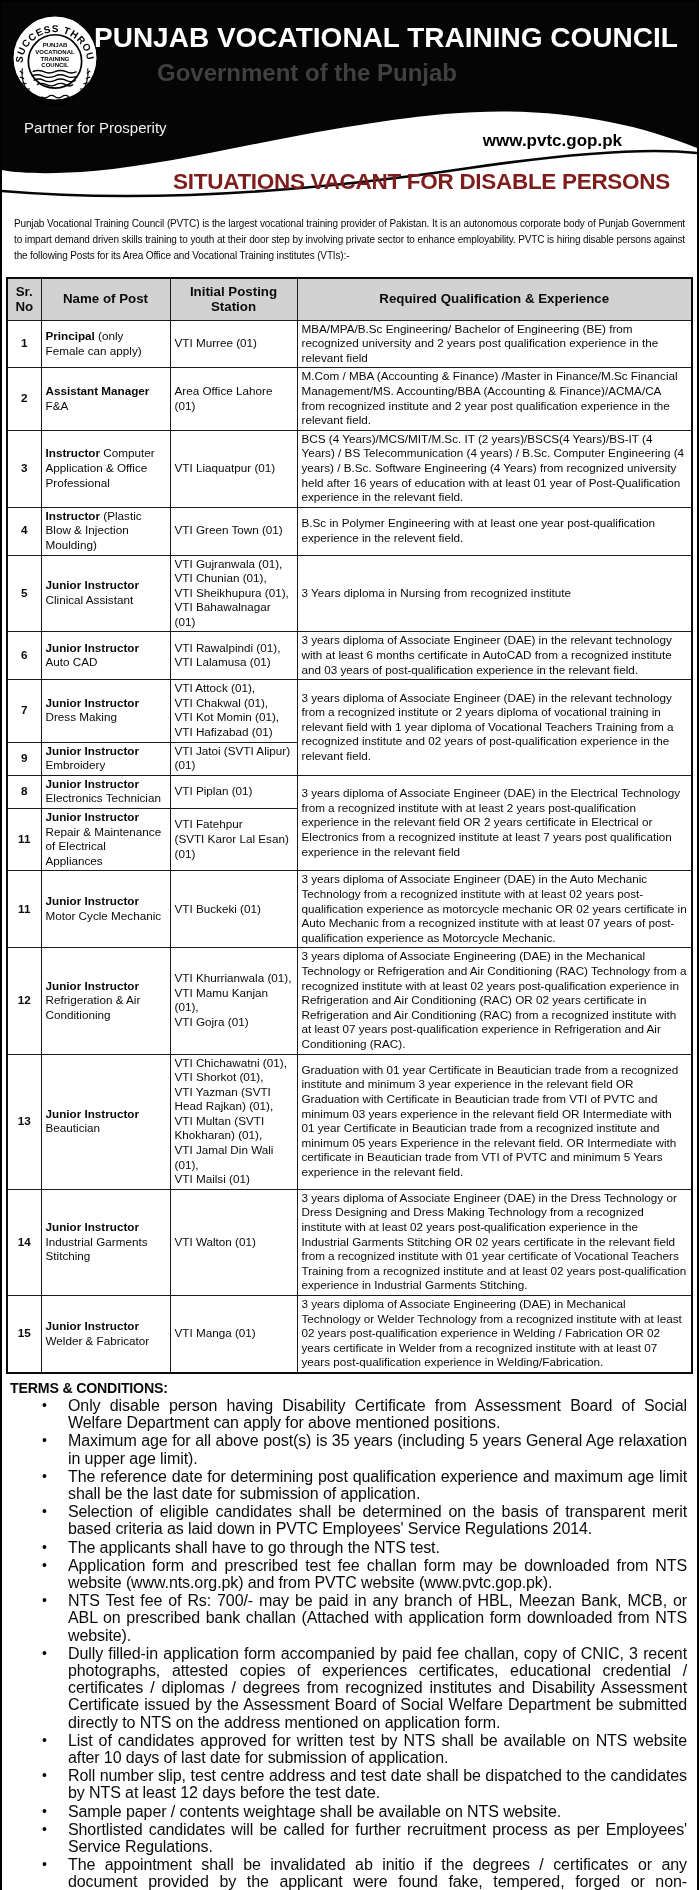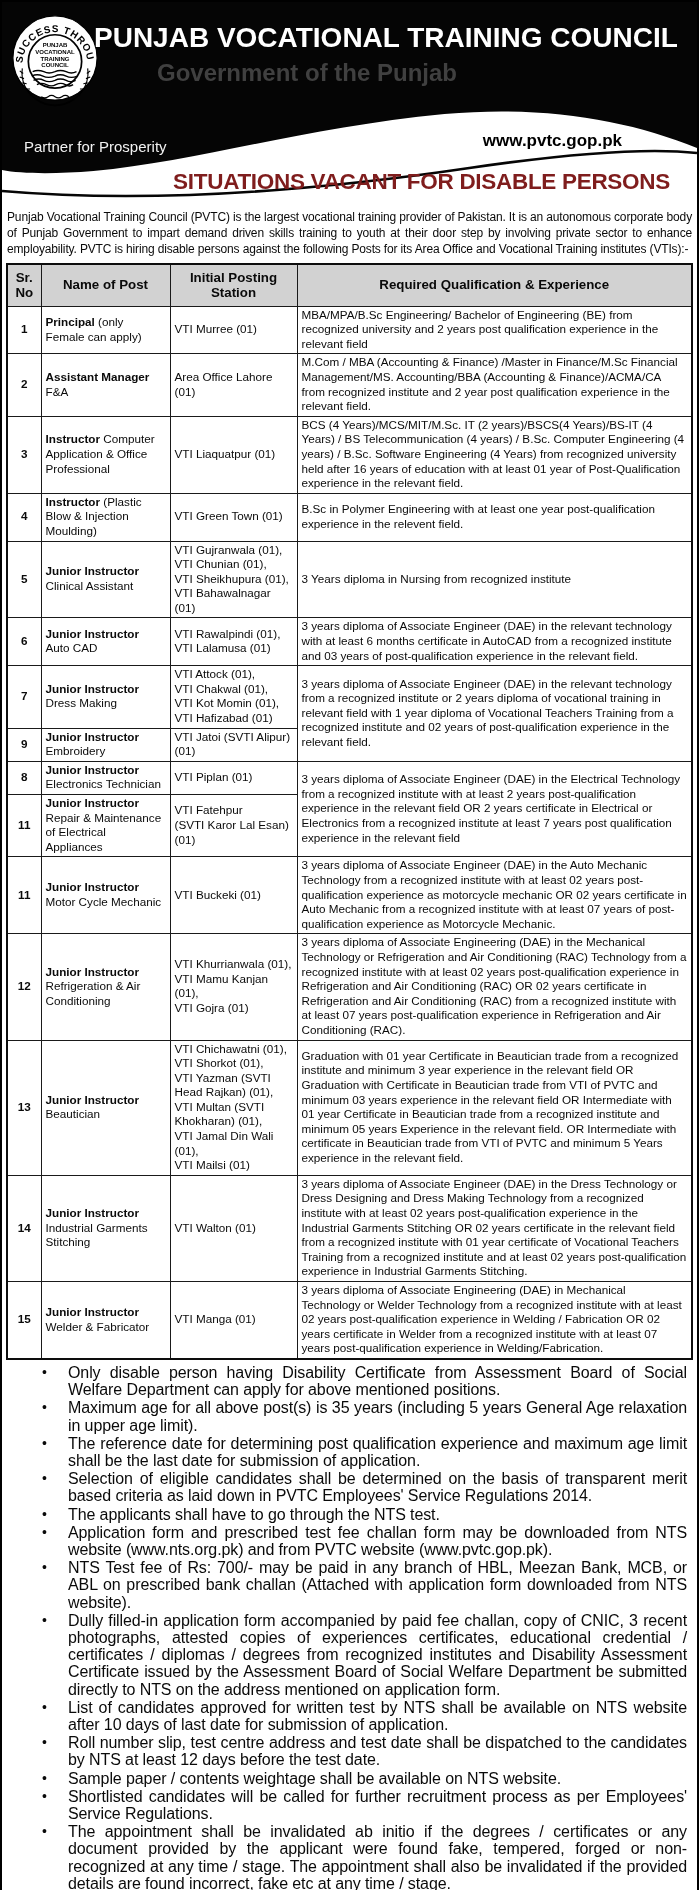--- a/index.html
+++ b/index.html
@@ -14,32 +14,32 @@
   .hdr-bg{position:absolute;left:0;top:0;width:100%;height:100%;}
   .logo{position:absolute;left:10px;top:6px;width:86px;height:112px;}
   .org-title{
     position:absolute;left:92px;right:4px;top:20px;text-align:left;
     color:#fff;font-weight:bold;font-size:28px;letter-spacing:0px;white-space:nowrap;
   }
   .gov-line{
     position:absolute;left:95px;width:420px;top:57px;text-align:center;
     color:#404040;font-weight:bold;font-size:24px;
   }
-  .tagline{position:absolute;left:22px;top:136px;color:#f2f2f2;font-size:15px;}
+  .tagline{position:absolute;left:22px;top:117px;color:#f2f2f2;font-size:15px;}
   .website{
     position:absolute;left:330px;width:290px;top:129px;text-align:right;
     color:#000;font-weight:bold;font-size:17px;
   }
   .main-title{
     position:absolute;left:148px;right:4px;top:167px;text-align:center;
     color:#7f1d1d;font-weight:bold;font-size:22.5px;letter-spacing:-0.3px;white-space:nowrap;
   }
   
   .intro{
-    margin:0;padding:7px 5px 5px 5px;font-size:12px;line-height:16.2px;
+    margin:7px;padding:7px 5px 5px 5px;font-size:10px;line-height:16.2px;
     text-align:justify;letter-spacing:-0.15px;flex:none;
   }
   
   table.posts{
     border-collapse:collapse;margin:0 4px;width:calc(100% - 8px);
     border:2.4px solid #0d0d0d;table-layout:fixed;flex:none;
   }
   table.posts th,table.posts td{
     border:1.6px solid #1a1a1a;padding:1px 4px 2px 4px;
     font-size:11.7px;line-height:14.6px;vertical-align:middle;
@@ -231,20 +231,21 @@
       <tr>
         <td class="sr">15</td>
         <td><span class="post-bold">Junior Instructor</span><span> Welder &amp; Fabricator</span></td>
         <td class="station">VTI Manga (01)</td>
         <td>3 years diploma of Associate Engineering (DAE) in Mechanical Technology or Welder Technology from a recognized institute with at least 02 years post-qualification experience in Welding / Fabrication OR 02 years certificate in Welder from a recognized institute with at least 07 years post-qualification experience in Welding/Fabrication.</td>
       </tr>
     </tbody>
   </table>
 
   <div class="terms">
+    <h3>TERMS &amp; CONDITIONS:</h3>
     <ul>
       <li>Only disable person having Disability Certificate from Assessment Board of Social Welfare Department can apply for above mentioned positions.</li>
       <li>Maximum age for all above post(s) is 35 years (including 5 years General Age relaxation in upper age limit).</li>
       <li>The reference date for determining post qualification experience and maximum age limit shall be the last date for submission of application.</li>
       <li>Selection of eligible candidates shall be determined on the basis of transparent merit based criteria as laid down in PVTC Employees' Service Regulations 2014.</li>
       <li>The applicants shall have to go through the NTS test.</li>
       <li>Application form and prescribed test fee challan form may be downloaded from NTS website (www.nts.org.pk) and from PVTC website (www.pvtc.gop.pk).</li>
       <li>NTS Test fee of Rs: 700/- may be paid in any branch of HBL, Meezan Bank, MCB, or ABL on prescribed bank challan (Attached with application form downloaded from NTS website).</li>
       <li>Dully filled-in application form accompanied by paid fee challan, copy of CNIC, 3 recent photographs, attested copies of experiences certificates, educational credential / certificates / diplomas / degrees from recognized institutes and Disability Assessment Certificate issued by the Assessment Board of Social Welfare Department be submitted directly to NTS on the address mentioned on application form.</li>
       <li>List of candidates approved for written test by NTS shall be available on NTS website after 10 days of last date for submission of application.</li>

